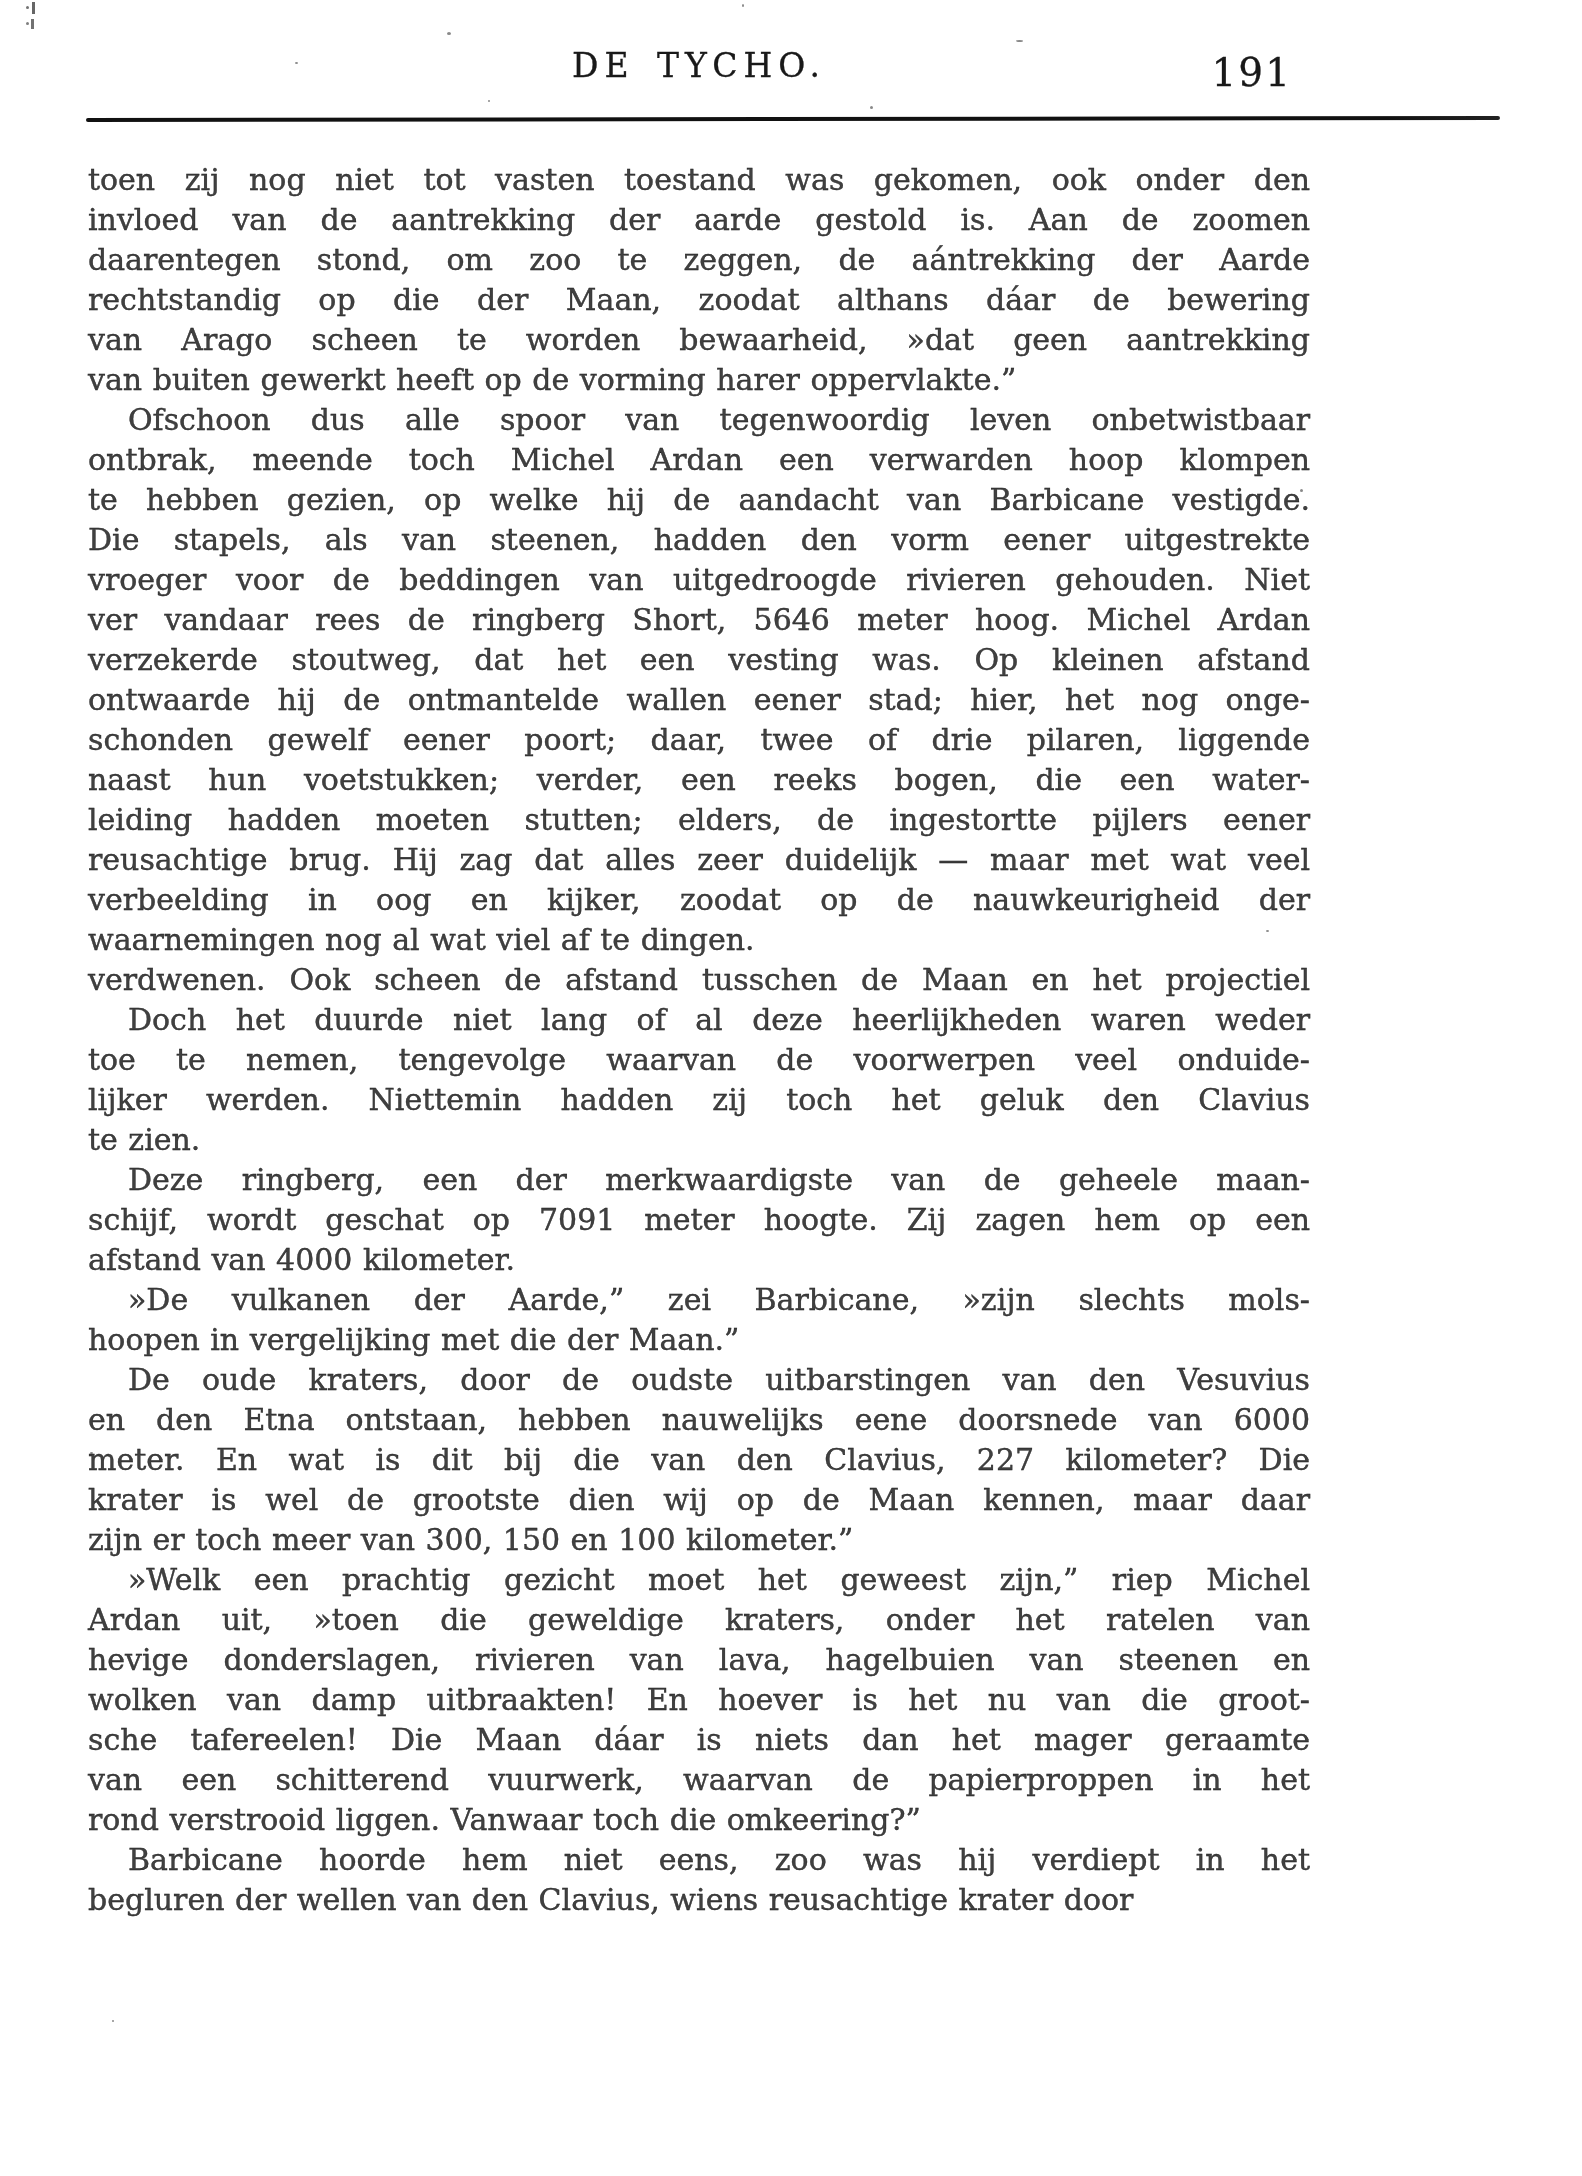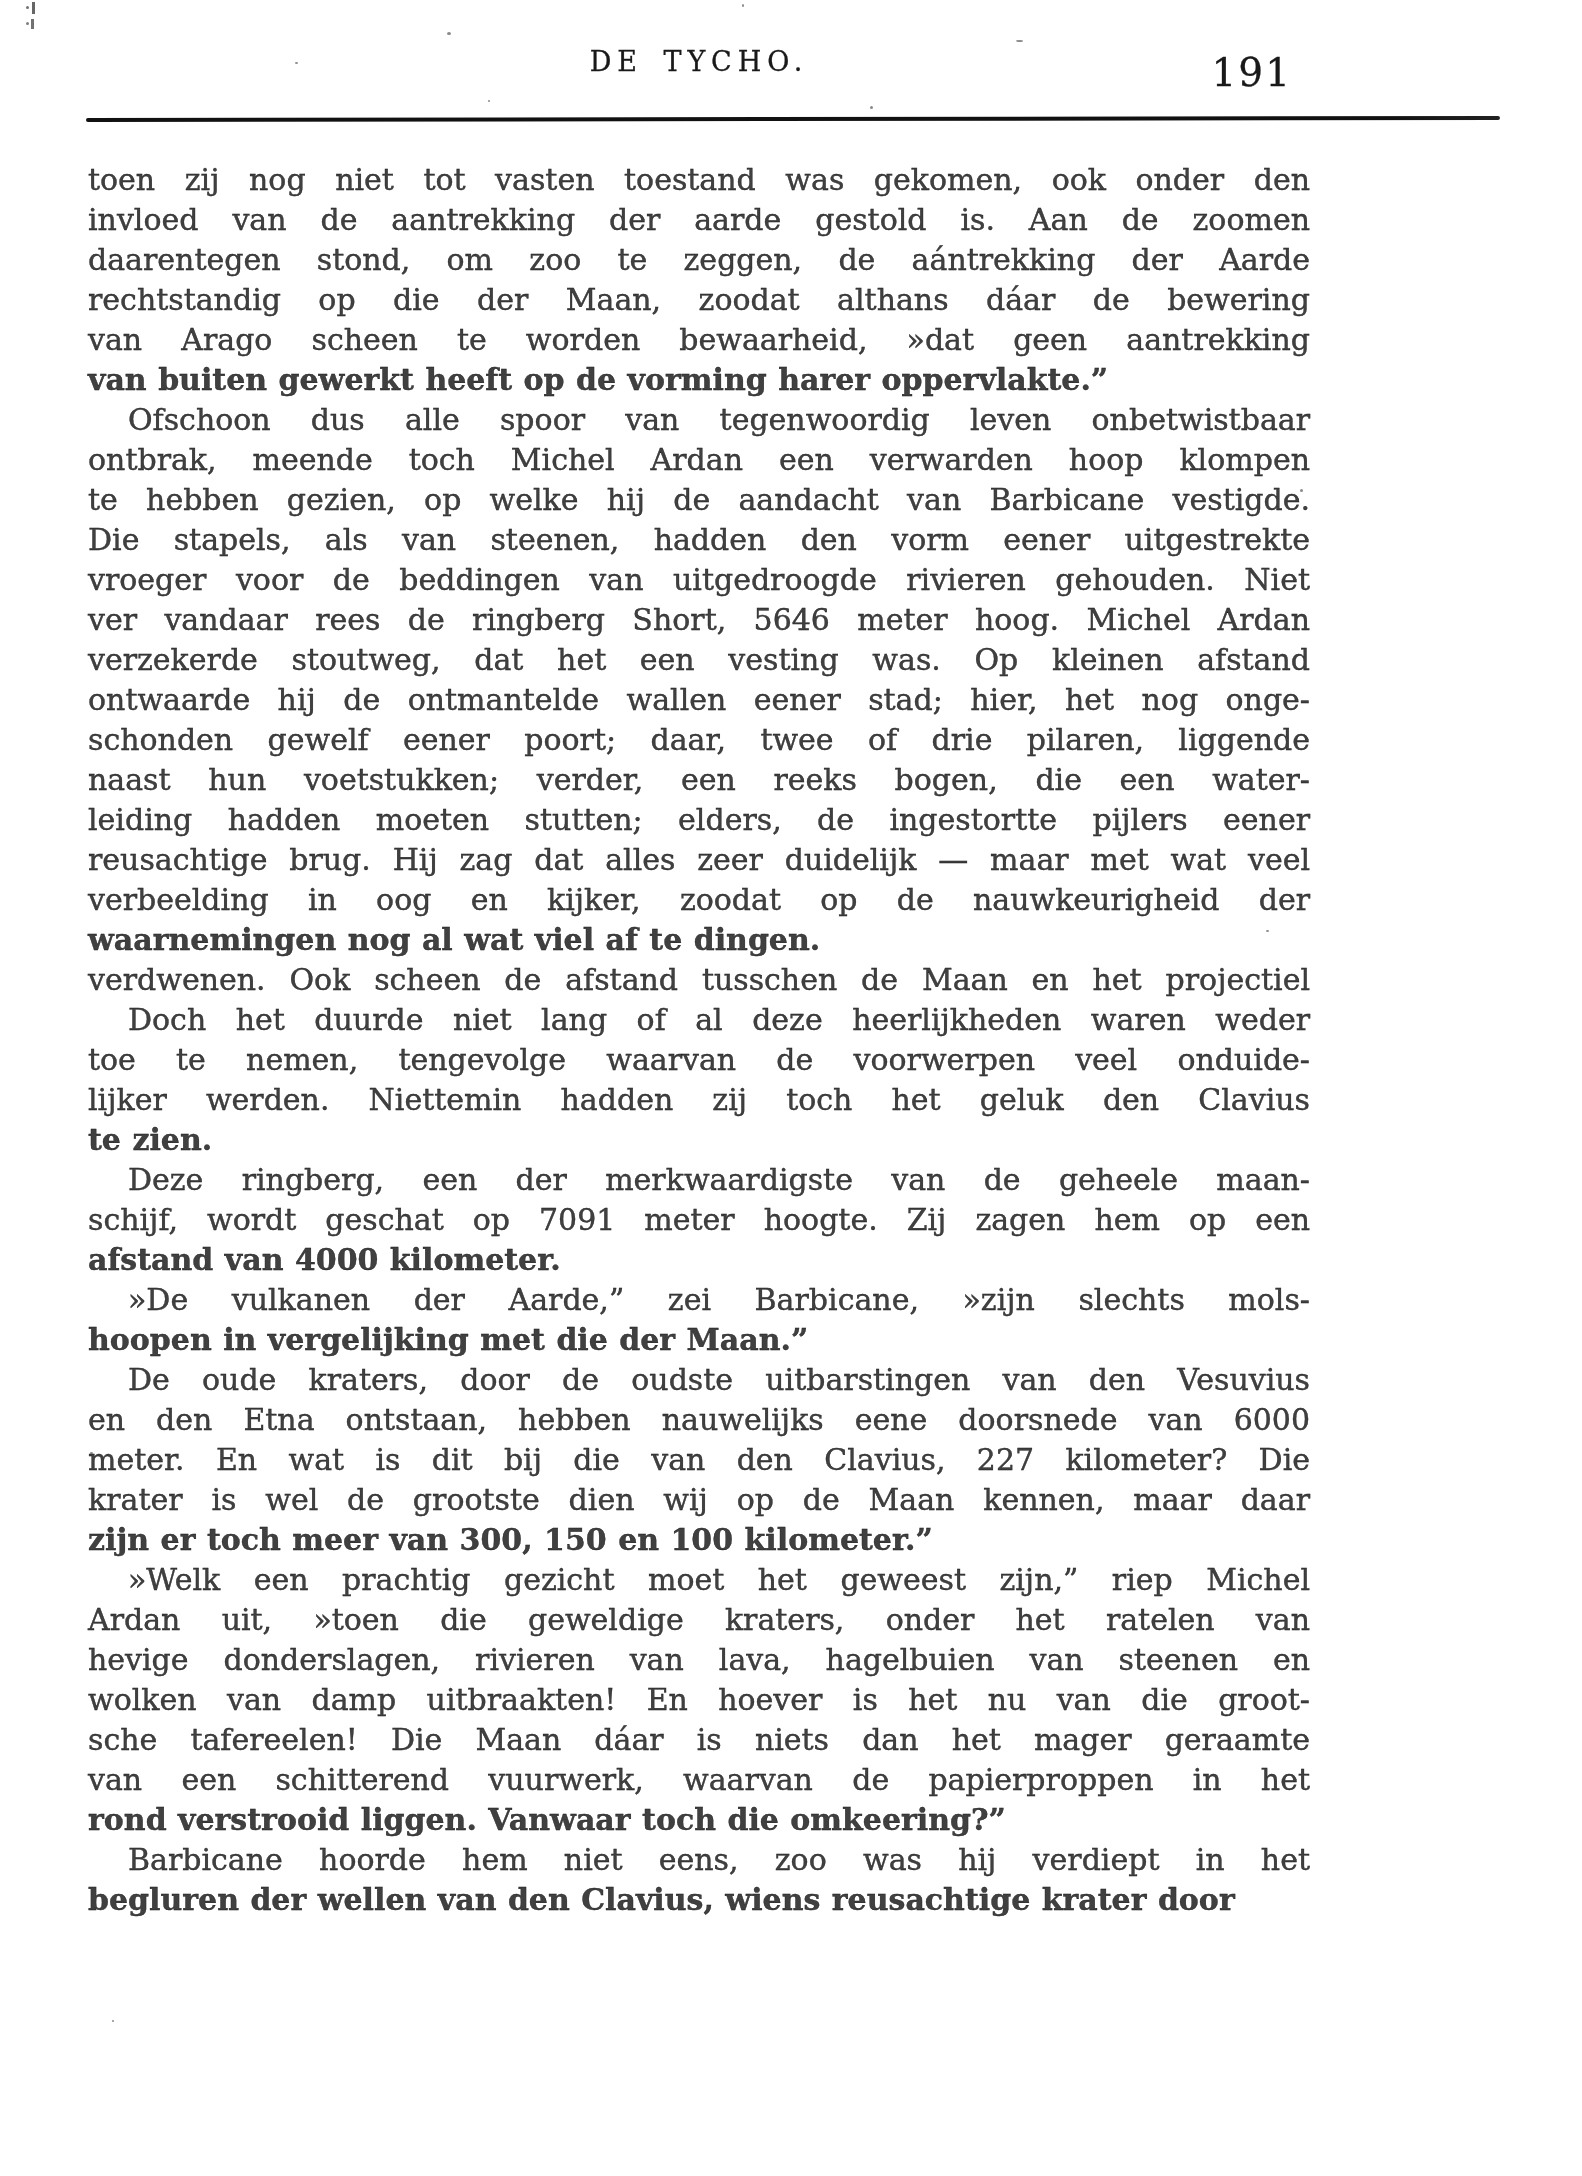--- a/index.html
+++ b/index.html
@@ -20,21 +20,21 @@
   .page-header {
     position: absolute;
     left: 88px;
     top: 46px;
     width: 1222px;
     height: 60px;
   }
   .running-title {
     display: block;
     text-align: center;
-    font-size: 27px;
+    font-size: 33px;
     letter-spacing: 6px;
     word-spacing: 6px;
     color: #191919;
     -webkit-text-stroke: 0.3px #191919;
   }
   .page-number {
     position: absolute;
     right: 18px;
     top: 4px;
     font-size: 39px;
@@ -65,21 +65,21 @@
     -webkit-text-stroke: 0.35px #151515;
   }
   .para { margin: 0; }
   .line {
     text-align: justify;
     text-align-last: justify;
     white-space: normal;
     word-spacing: 1px;
   }
   .line.indent { text-indent: 40px; }
-  .line.last { text-align-last: left; font-weight: bold; }
+  .line.last { text-align-last: left; }
   
   .corner-mark {
     position: absolute;
     left: 26px;
     top: 2px;
     width: 20px;
     height: 40px;
     opacity: 0.75;
   }
   .corner-mark .bar1 {

